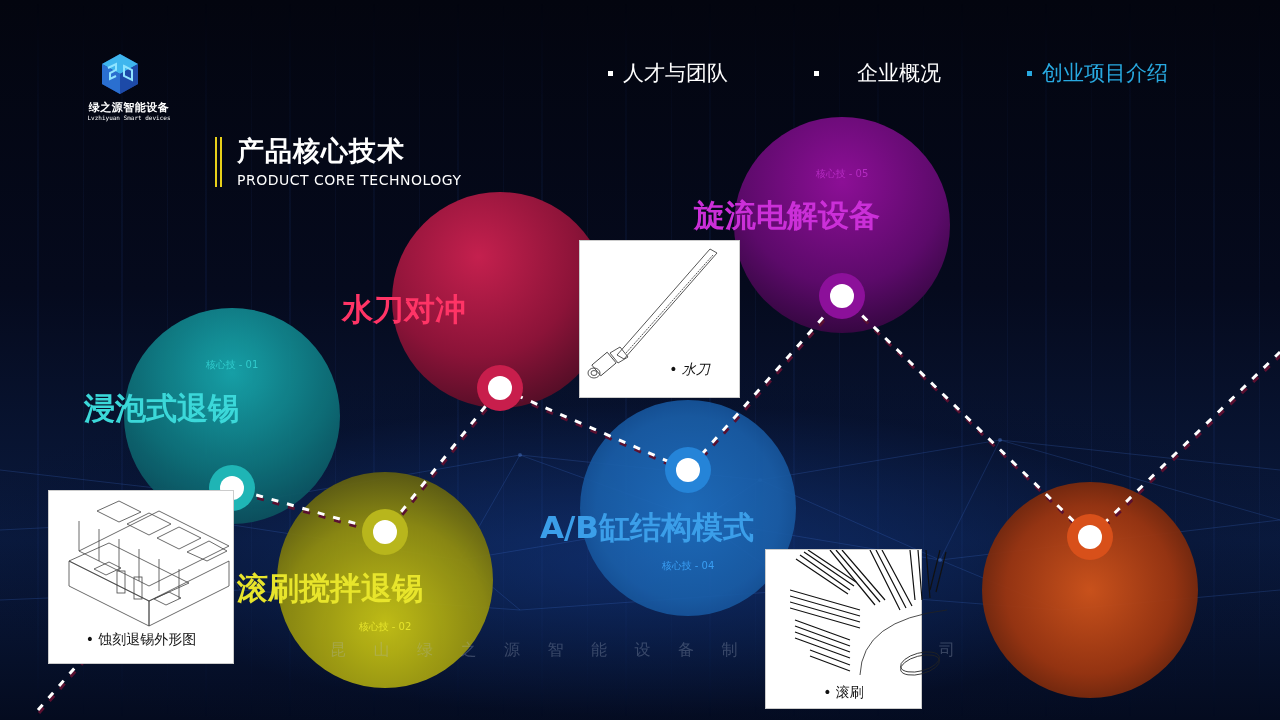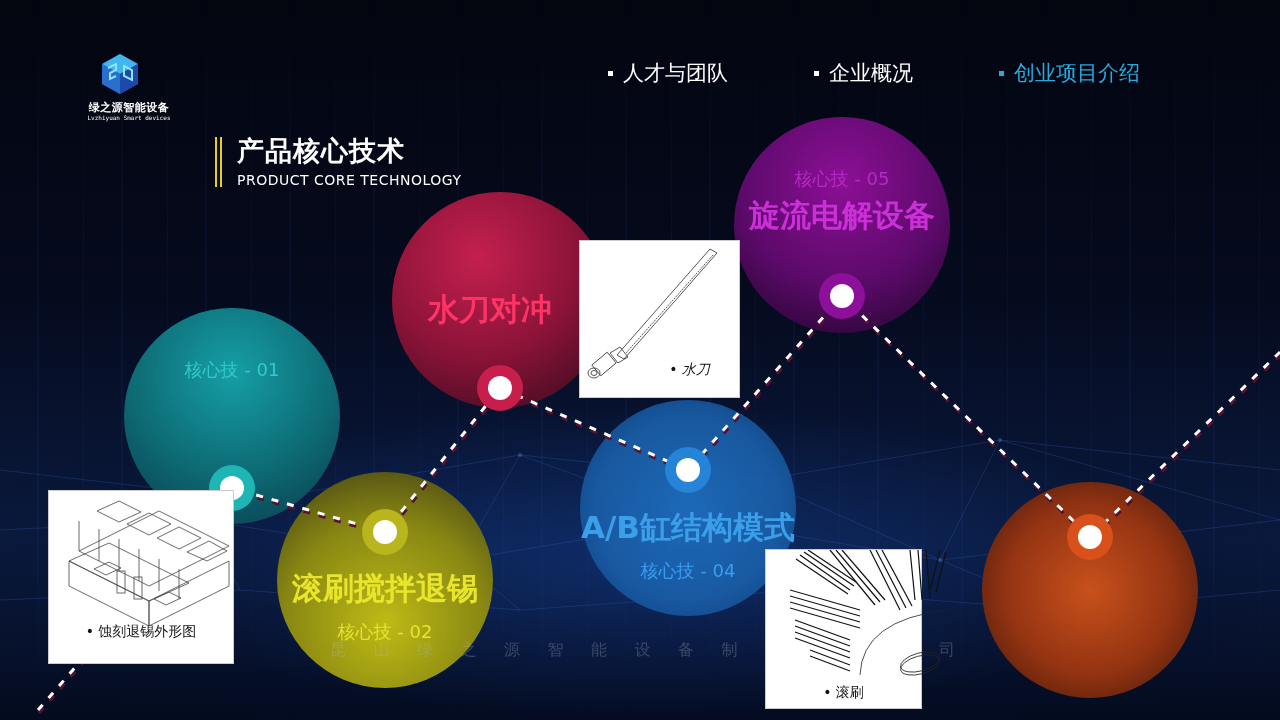--- a/index.html
+++ b/index.html
@@ -21,33 +21,33 @@
   .logo-mark { position:absolute; left:14px; top:0; width:44px; height:44px; }
   .logo-cn { position:absolute; left:0; top:48px; width:90px; font-size:11px; font-weight:bold; letter-spacing:0.5px; color:#fff; text-align:center; }
   .logo-en { position:absolute; left:0; top:62px; width:90px; font-size:6px; color:#fff; text-align:center; font-family:"DejaVu Sans Mono", monospace; }
 
   .nav { position:absolute; top:58px; left:608px; display:flex; height:30px; align-items:center;text-align:center; }
   .nav-item { display:flex; align-items:center; font-size:21px; color:#fff; cursor:pointer; white-space:nowrap; }
   .nav-item .dot { width:5px; height:5px; background:#fff; margin-right:10px; }
   .nav-item.active { color:#28a9e0; }
   .nav-item.active .dot { background:#28a9e0; }
   .nav-1 { margin-right:86px; }
-  .nav-2 { margin-right:86px; }
+  .nav-2 { margin-right:86px;gap:28px; }
 
   .section-title { position:absolute; left:215px; top:133px; }
   .title-bars { position:absolute; left:0; top:4px; width:7px; height:50px; border-left:2px solid #e8d01a; border-right:2px solid #e8d01a; }
   .title-cn { position:absolute; left:22px; top:0; font-size:27px; font-weight:bold; color:#fff; white-space:nowrap; letter-spacing:1px; }
   .title-en { position:absolute; left:22px; top:39px; font-size:14px; color:#fff; white-space:nowrap; letter-spacing:0.5px; }
 
   .watermark { position:absolute; left:330px; top:640px; display:flex; gap:0; color:rgba(180,190,210,0.28); font-size:16px; }
   .watermark span { width:43.5px; display:inline-block; }
 
   .bubble { position:absolute; width:216px; height:216px; border-radius:50%; }
-  .bubble .tag { position:absolute; left:0; width:100%; text-align:center; font-size:18px; }
-  .bubble .name { position:absolute; left:-40px; width:296px; text-align:center; font-size:31px; font-weight:bold; white-space:nowrap; }
+  .bubble .tag { position:absolute; left:0; width:100%; text-align:center; font-size:10px; }
+  .bubble .name { position:absolute; left:-40px; width:296px; font-size:31px; font-weight:bold; white-space:nowrap; }
 
   .b1 { left:124px; top:308px; background:radial-gradient(circle at 50% 30%, #17a7ad 0%, #0e6f78 55%, #0a3a4a 100%); opacity:0.95; }
   .b1 .tag { top:50px; color:#33d6d6; }
   .b1 .name { top:80px; color:#3ee3e3; }
 
   .b2 { left:277px; top:472px; background:radial-gradient(circle at 50% 70%, #c8c414 0%, #8f8c10 55%, #3b3a12 100%); opacity:0.95; }
   .b2 .tag { top:148px; color:#f2ef2a; }
   .b2 .name { top:96px; color:#f4f02a; }
 
   .b3 { left:392px; top:192px; background:radial-gradient(circle at 40% 30%, #c4204e 0%, #8b1338 50%, #2d0a1a 100%); }
@@ -70,21 +70,21 @@
 
   .node { position:absolute; width:46px; height:46px; border-radius:50%; }
   .node::after { content:""; position:absolute; left:11px; top:11px; width:24px; height:24px; border-radius:50%; background:#fff; }
 
   .card { position:absolute; background:#fff; border:1px solid #ccc; }
   .card .caption { position:absolute; left:0; width:100%; text-align:center; color:#111; font-size:14px; }
   .card .caption::before { content:"• "; }
   .card svg { position:absolute; }
 
   .card-1 { left:48px; top:490px; width:186px; height:174px; }
-  .card-1 .caption { top:132px; }
+  .card-1 .caption { top:140px; }
   .card-2 { left:579px; top:240px; width:161px; height:158px; }
   .card-2 .caption { top:120px; left:30px;font-style:italic; }
   .card-3 { left:765px; top:549px; width:157px; height:160px;padding-left:24px; }
   .card-3 .caption { top:134px; }
 </style>
 </head>
 <body>
 
 <div class="bg"></div>
 <div class="streaks"></div>
@@ -148,20 +148,21 @@
 
 <div class="bubble b3">
   <div class="name">水刀对冲</div>
 </div>
 <div class="bubble b5">
   <div class="tag">核心技 - 05</div>
   <div class="name">旋流电解设备</div>
 </div>
 <div class="bubble b1">
   <div class="tag">核心技 - 01</div>
+  <div class="name">浸泡式退锡</div>
 </div>
 <div class="bubble b4">
   <div class="tag">核心技 - 04</div>
   <div class="name">A/B缸结构模式</div>
 </div>
 <div class="bubble b2">
   <div class="tag">核心技 - 02</div>
   <div class="name">滚刷搅拌退锡</div>
 </div>
 <div class="bubble b6">

